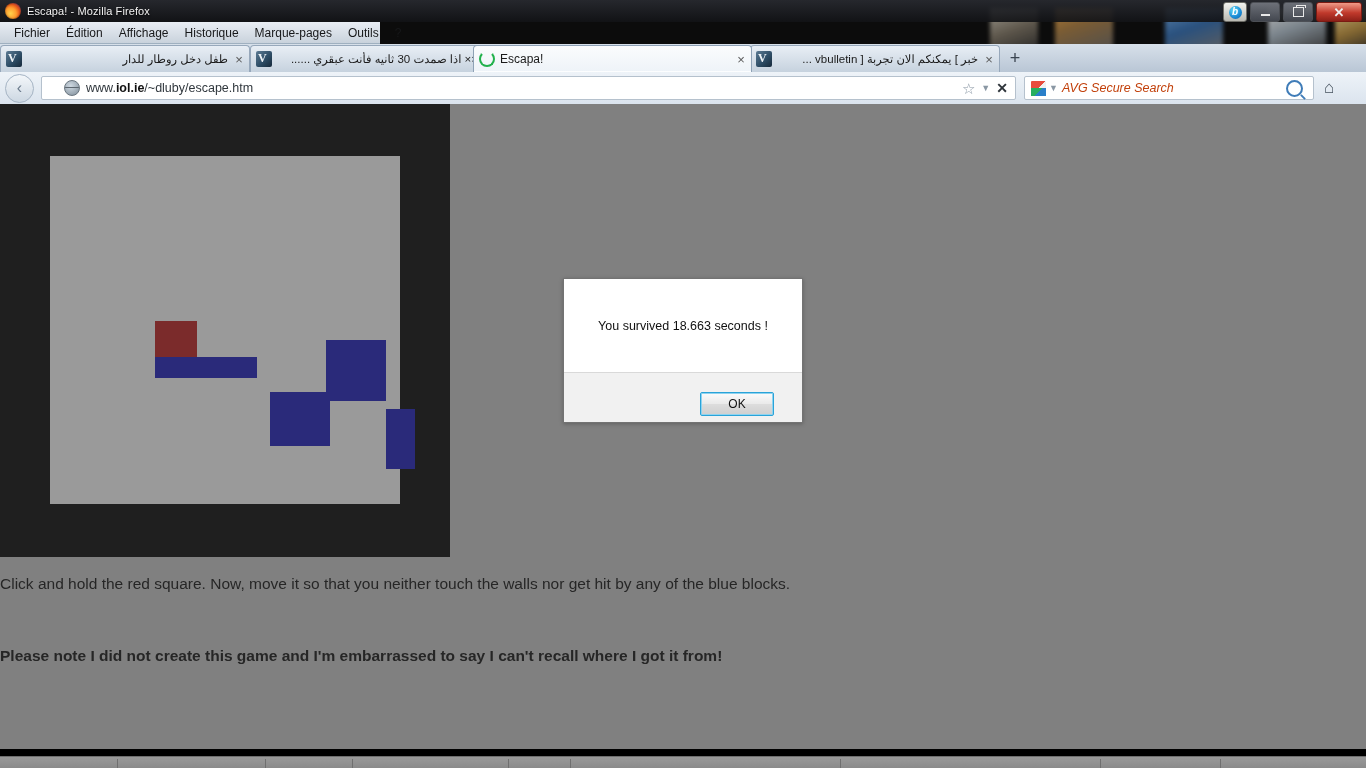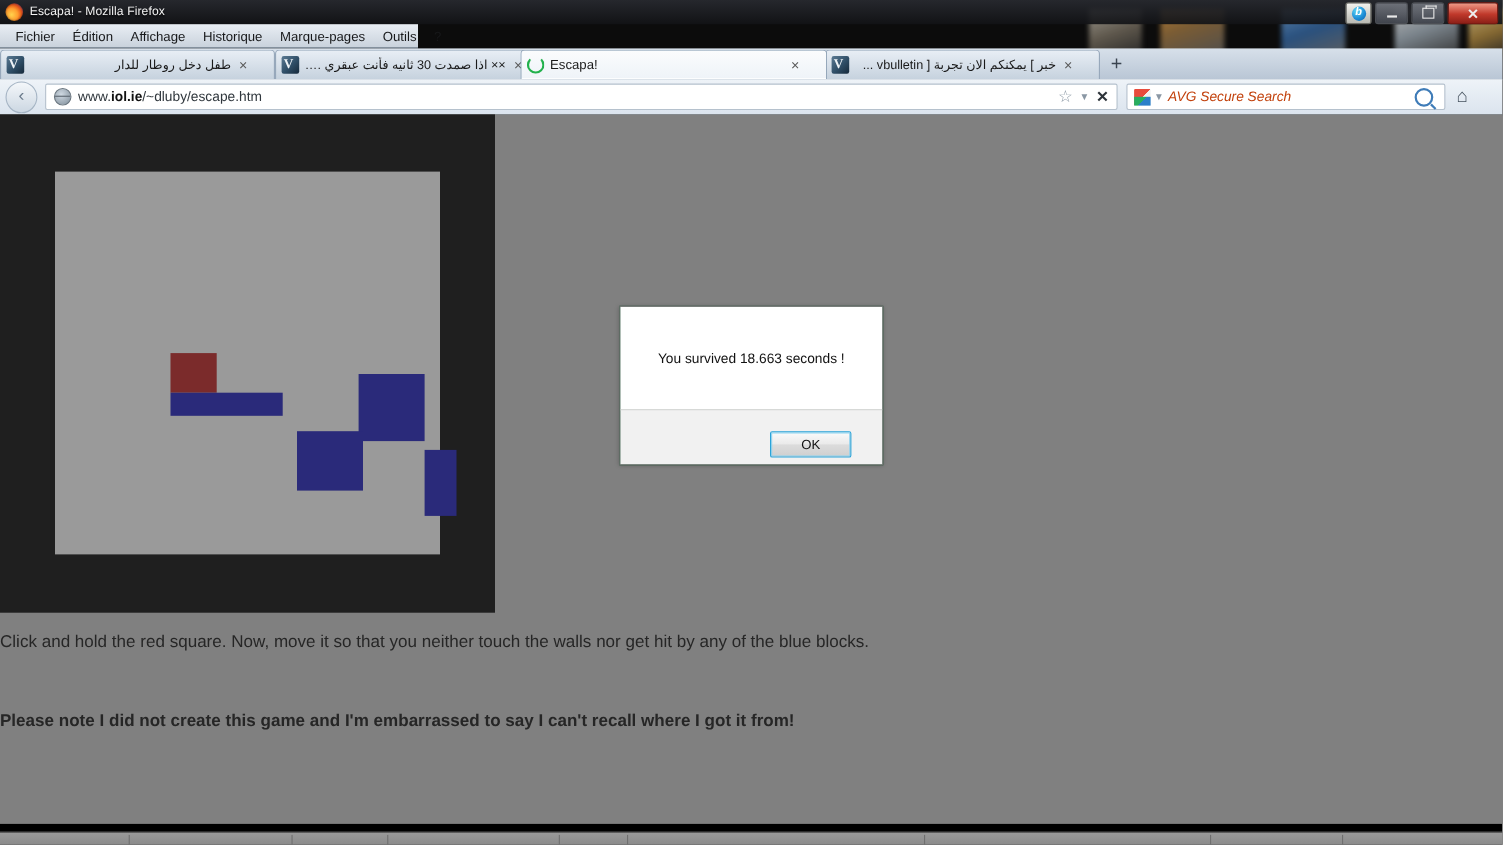--- a/index.html
+++ b/index.html
@@ -97,21 +97,21 @@
     position: absolute; left: 0; top: 44px; width: 1366px; height: 28px;
     background: linear-gradient(to bottom, #d7e0ea, #b9c6d5);
     border-bottom: 1px solid #9aabbd;
   }
   .tab {
     position: absolute; top: 1px; height: 27px;
     background: linear-gradient(to bottom, #e8eef5, #c6d2de);
     border: 1px solid #97a8bb; border-bottom: none;
     border-radius: 4px 4px 0 0;
     display: flex; align-items: center; box-sizing: border-box;
-    padding: 0 21px 0 5px;
+    padding: 0 3px 0 5px;
   }
   .tab.active {
     background: linear-gradient(to bottom, #fbfcfd, #eef3f8);
     border-color: #8fa2b6;
     box-shadow: 0 -1px 0 rgba(255,255,255,.8) inset;
     z-index: 3;
   }
   .tab-fav {
     width: 16px; height: 16px; flex: 0 0 auto; margin-right: 5px;
     border-radius: 2px;
@@ -154,21 +154,21 @@
   .backbtn {
     width: 27px; height: 27px; border-radius: 50%; margin-left: 5px;
     background: linear-gradient(to bottom,#f4f7fa,#ccd7e2);
     border: 1px solid #a5b4c4;
     display:flex;align-items:center;justify-content:center;
     color:#6b7b8c; font-size: 16px; flex:0 0 auto;
   }
   .urlbox {
     flex: 0 0 auto; width: 975px; height: 24px; margin-left: 7px;
     background: #ffffff; border: 1px solid #b5c1cd; border-radius: 2px;
-    display:flex; align-items:center; box-sizing:border-box;
+    display:flex; align-items:center; box-sizing:border-box;padding-left:15px;
   }
   .globe-icon {
     width: 14px;height:14px;border-radius:50%;margin:0 6px 0 7px;flex:0 0 auto;
     background: radial-gradient(circle at 40% 35%, #cfd9e2, #7f8d99);
     border: 1px solid #69757f;
     position: relative; overflow:hidden;
   }
   .globe-icon:after{content:"";position:absolute;left:-1px;top:6px;width:16px;height:1px;background:#5d6770;}
   .url-text { font-size: 12.5px; color: #30373d; flex:1 1 auto;}
   .url-text b { color: #111; font-weight: bold; }

